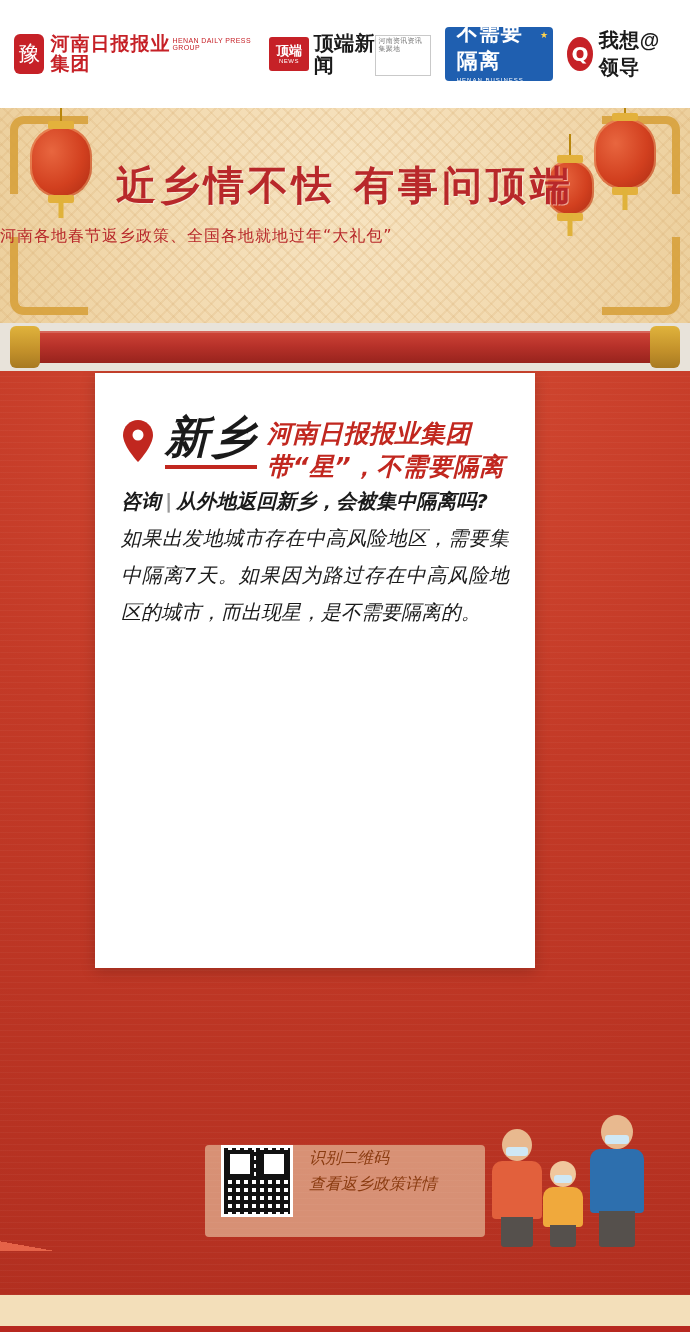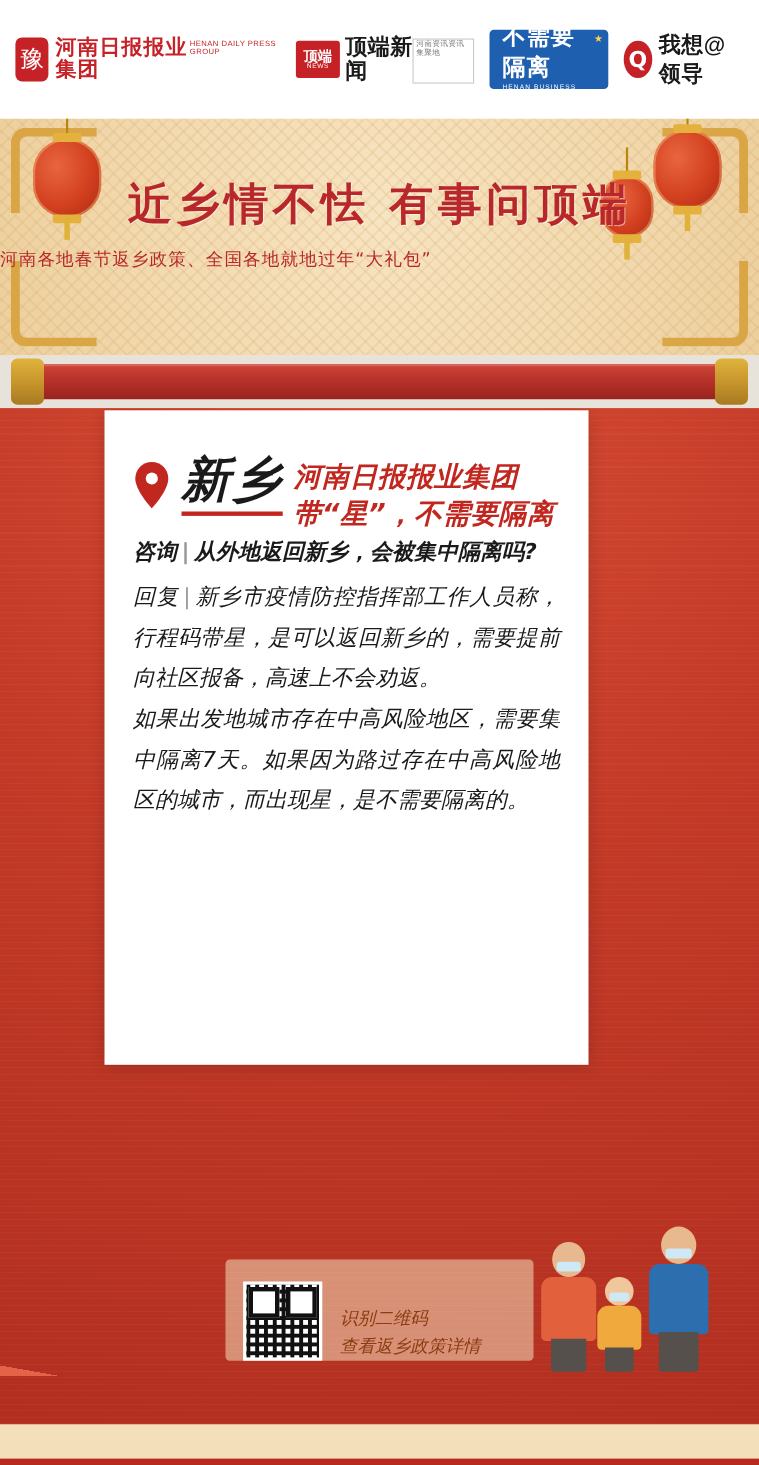--- a/index.html
+++ b/index.html
@@ -310,21 +310,21 @@
   
   .qr-panel {
     position: absolute;
     left: 205px;
     bottom: 58px;
     width: 280px;
     height: 92px;
     background: rgba(243,223,186,.55);
     border-radius: 4px;
     display: flex;
-    align-items: flex-end;
+    align-items: flex-start;
     gap: 16px;
     padding: 0 16px;
     box-sizing: border-box;
   }
   .qr {
     width: 72px; height: 72px;
     background: #fff;
     padding: 3px;
     box-sizing: border-box;
   }
@@ -467,23 +467,20 @@
         <div class="card-head-right">
           <div>河南日报报业集团</div>
           <div>带“星”，不需要隔离</div>
         </div>
       </div>
 
       <div class="qa">
         <div class="qa-line qa-q">
           <span class="qa-label">咨询</span><span class="qa-sep">|</span><span>从外地返回新乡，会被集中隔离吗?</span>
         </div>
-        <div class="qa-line qa-a">
-          <span class="qa-label">回复</span><span class="qa-sep">|</span><span>新乡市疫情防控指挥部工作人员称，行程码带星，是可以返回新乡的，需要提前向社区报备，高速上不会劝返。</span>
-        </div>
         <div class="qa-line">如果出发地城市存在中高风险地区，需要集中隔离7天。如果因为路过存在中高风险地区的城市，而出现星，是不需要隔离的。</div>
       </div>
     </div>
 
     <div class="fan"></div>
 
     <div class="family">
       <div class="person" style="left: 0px; width: 58px; height: 118px;">
         <div class="p-head" style="top: 0; width: 30px; height: 32px; background: #e8b98f;"></div>
         <div class="mask" style="top: 18px; width: 22px; height: 9px;"></div>

